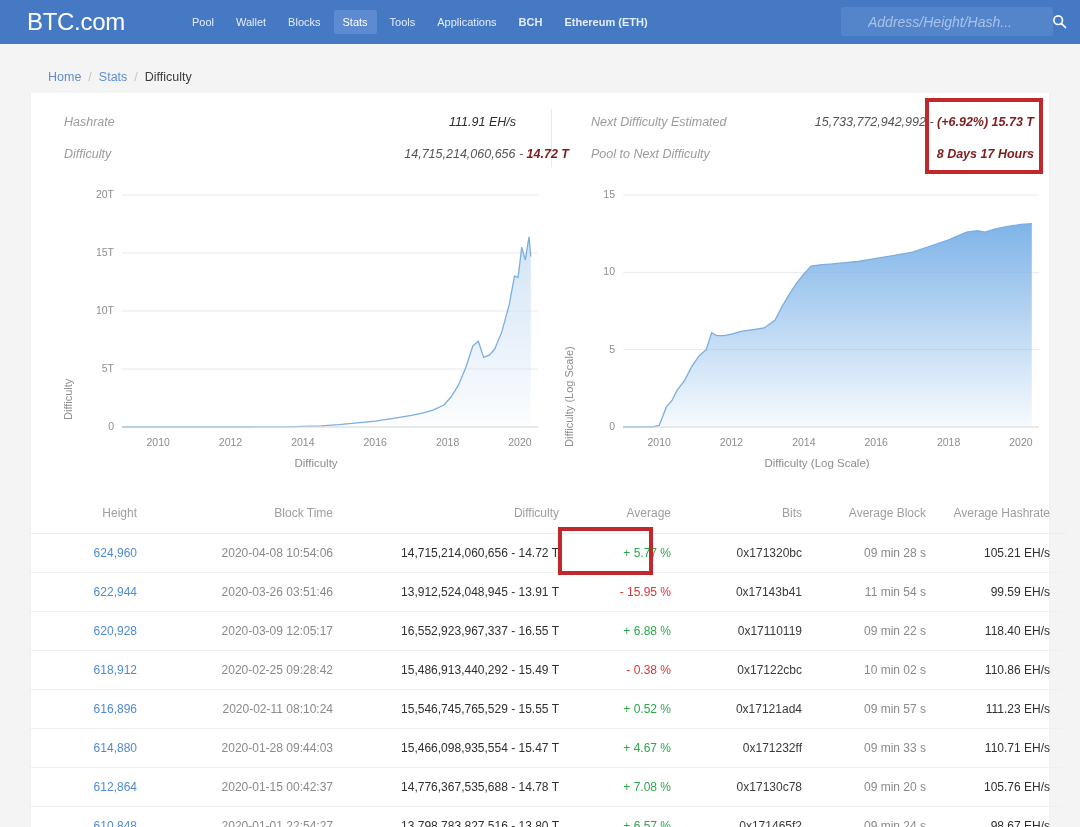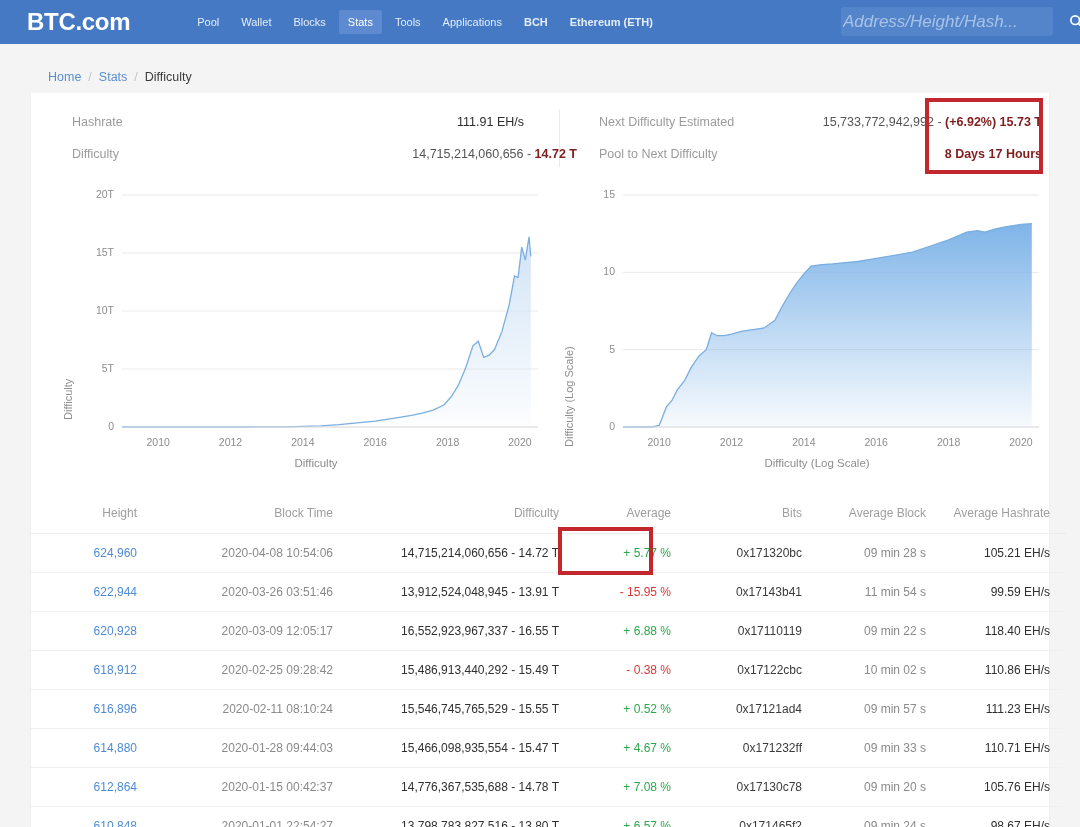--- a/index.html
+++ b/index.html
@@ -20,21 +20,21 @@
   .navbar {
     position: absolute; top: 0; left: 0;
     width: 1080px; height: 44px;
     background: #4679c4;
     display: flex; align-items: center;
   }
   .brand {
     margin-left: 27px;
     color: #ffffff;
     font-size: 24px;
-    font-weight: bold;
+    font-weight: normal;
     letter-spacing: -0.3px;
     line-height: 1;
     user-select: none;
   }
   .nav-links {
     display: flex; align-items: center;
     margin-left: 56px;
     height: 44px;
   }
   .nav-item {
@@ -57,23 +57,23 @@
     width: 212px; height: 29px;
     background: #5484ca;
     border-radius: 3px;
     display: flex; align-items: center;
   }
   .search-input {
     flex: 1;
     background: transparent;
     border: none; outline: none;
     color: #dbe7f8;
-    font-size: 17px;
+    font-size: 14px;
     font-style: italic;
-    padding-left: 2px;
+    padding-left: 27px;
     font-family: "Liberation Sans", sans-serif;
   }
   .search-input::placeholder { color: #a8c3e8; font-style: italic; }
   .search-icon {
     width: 30px; height: 29px;
     display: flex; align-items: center; justify-content: center;
     cursor: pointer;
   }
 
   
@@ -92,21 +92,21 @@
     position: absolute;
     left: 31px; top: 93px;
     width: 1018px; height: 734px;
     background: #ffffff;
     box-shadow: 0 1px 2px rgba(0,0,0,0.07);
   }
 
   
   .stats-row {
     position: absolute;
-    top: 0; left: 12px; width: 1018px; height: 85px;
+    top: 0; left: 4px; width: 1018px; height: 85px; font-style: italic;
   }
   .stat-divider {
     position: absolute;
     left: 516px; top: 16px;
     width: 1px; height: 58px;
     background: #eaeaea;
   }
   .stat-label {
     color: #9b9b9b;
     font-size: 12.5px;

